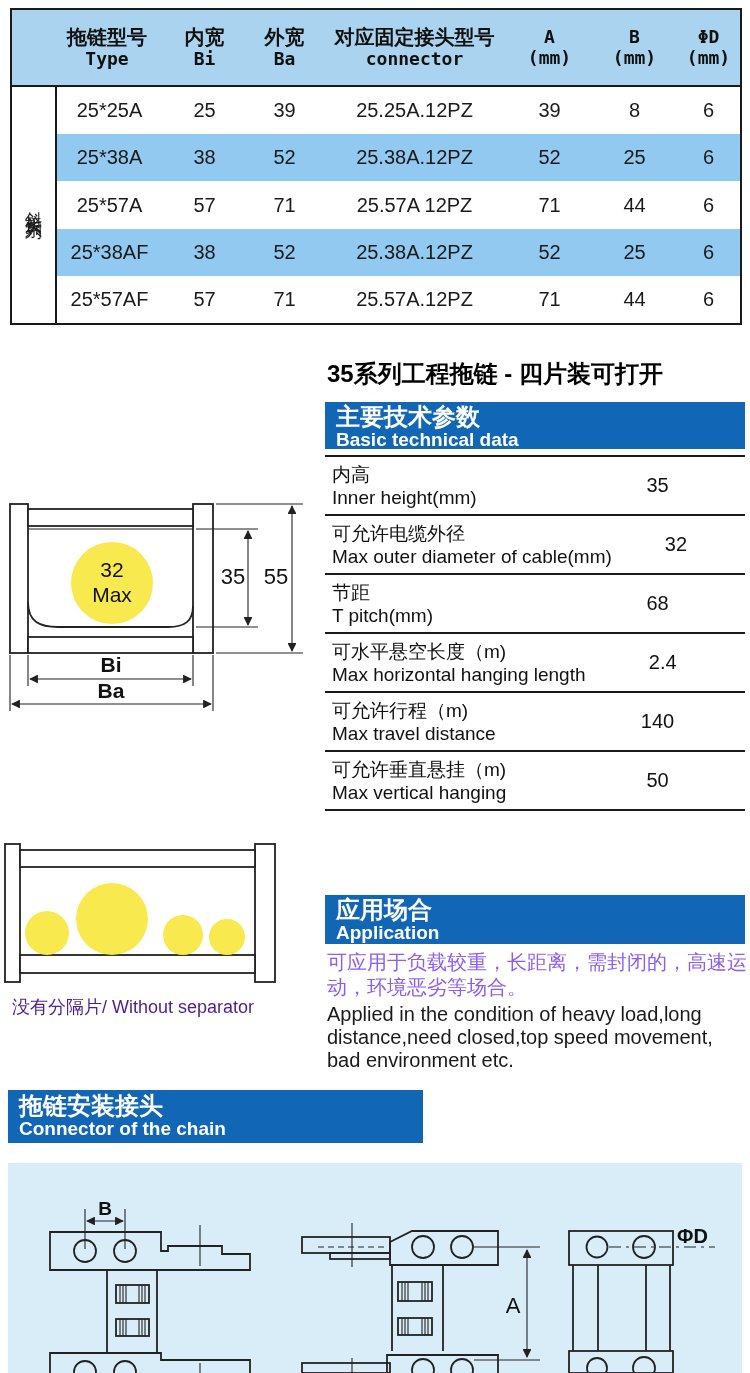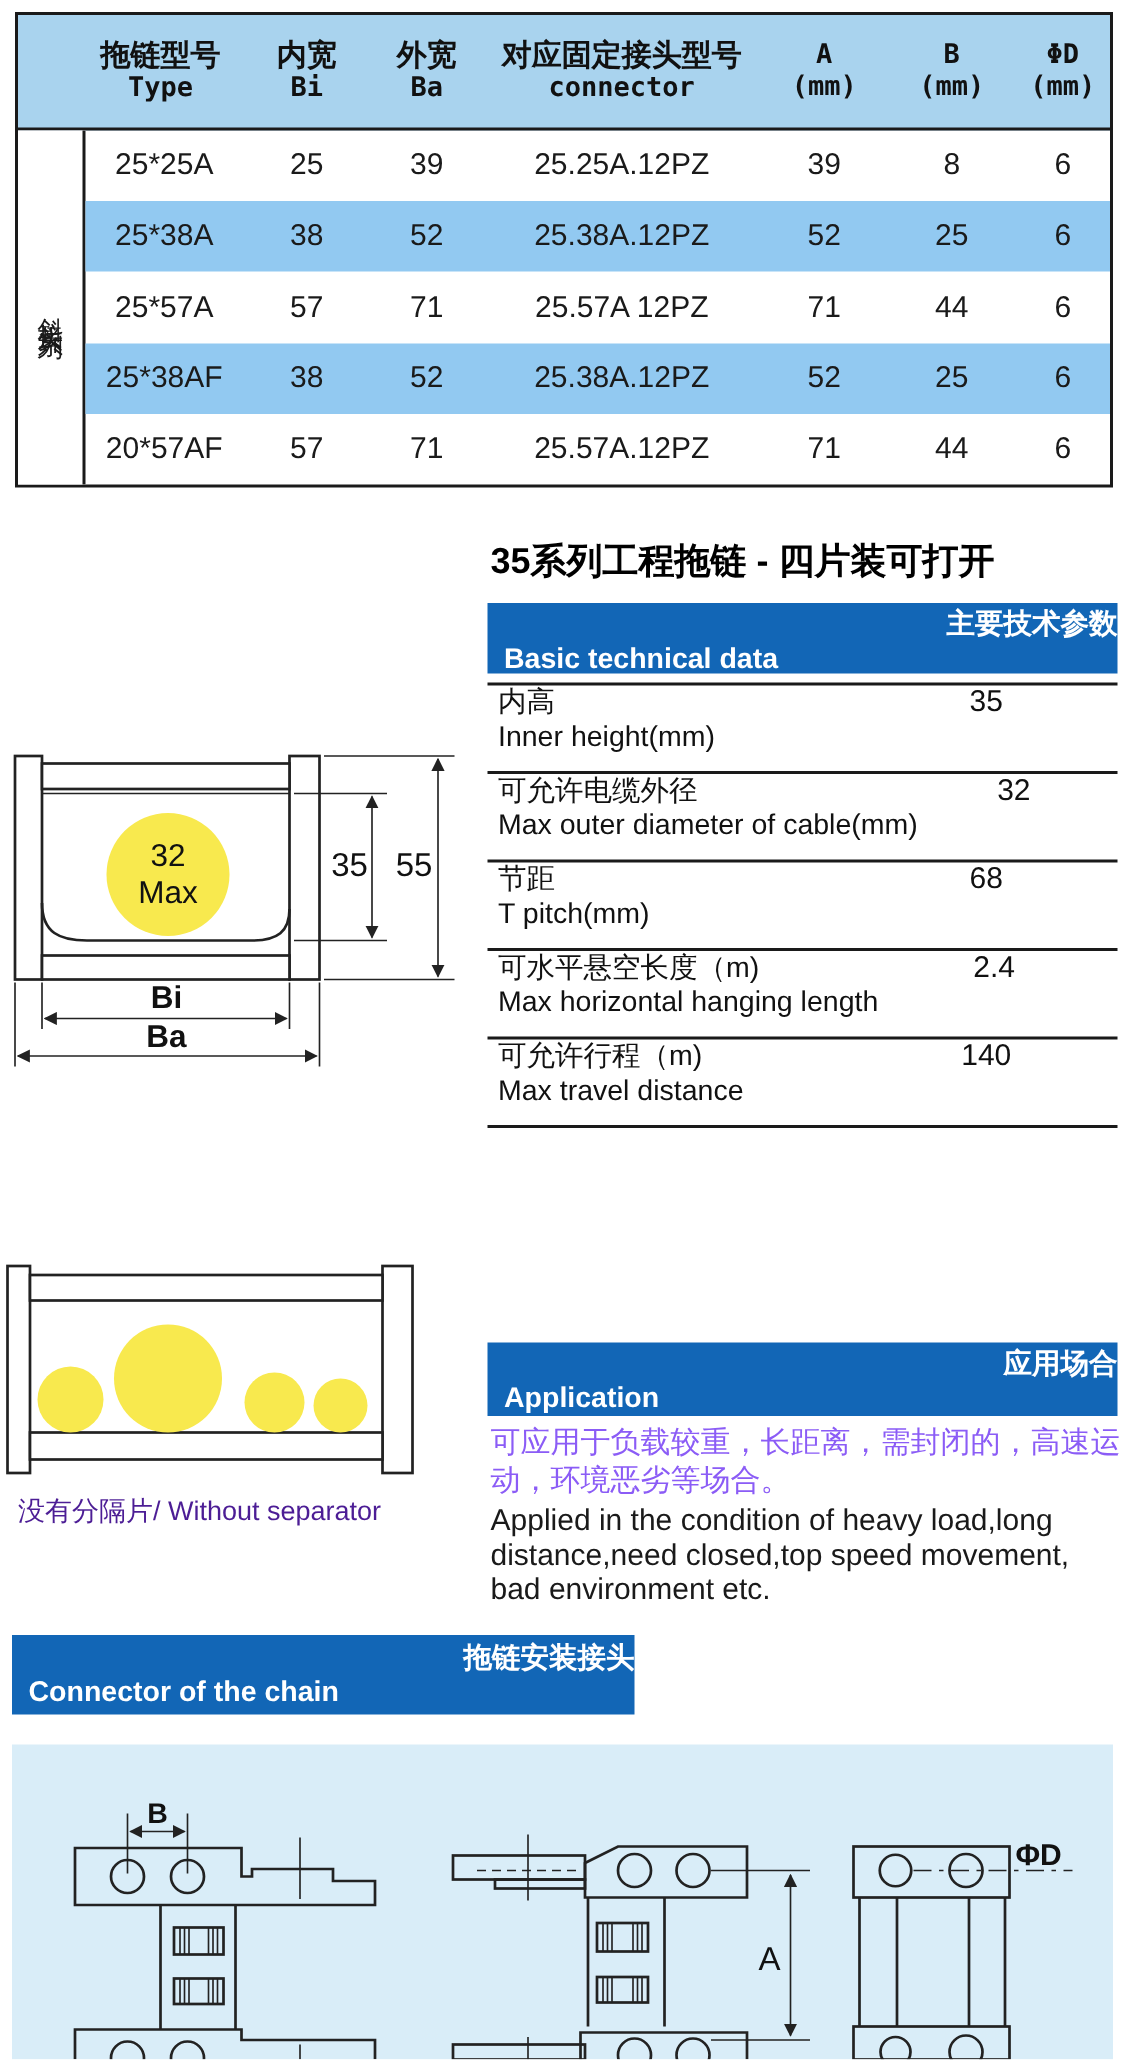--- a/index.html
+++ b/index.html
@@ -16,28 +16,28 @@
   .h-en{font-size:18px;font-weight:bold;font-family:"DejaVu Sans Mono",monospace;}
   .spec-body{flex:1;display:flex;justify-content:flex-end;}
   .series-cell{width:45px;border-right:2px solid #1a1a1a;box-sizing:border-box;display:flex;align-items:center;justify-content:center;background:#fff;}
   .series-cell span{writing-mode:vertical-rl;font-size:17px;letter-spacing:3px;color:#1a1a1a;}
   .spec-rows{flex:1;display:flex;flex-direction:column;}
   .srow{flex:1;display:grid;grid-template-columns:105px 85px 75px 185px 85px 85px 63px;align-items:center;text-align:center;font-size:20px;color:#1a1a1a;}
   .srow.alt{background:#92C9F1;}
   
   .section-title{position:absolute;left:327px;top:358px;font-size:24px;font-weight:bold;color:#000;}
   .blue-box{position:absolute;background:#1266B6;color:#fff;box-sizing:border-box;padding:3px 0 0 11px;line-height:23px;}
-  .blue-box .bh-zh{font-size:19px;font-weight:bold;text-align:right;}
+  .blue-box .bh-zh{font-size:24px;font-weight:bold;}
   .blue-box .bh-en{font-size:19px;font-weight:bold;}
   .tech-header{left:325px;top:402px;width:420px;height:47px;}
   .app-header{left:325px;top:895px;width:420px;height:49px;}
   .conn-banner{left:8px;top:1090px;width:415px;height:53px;padding-top:4px;}
   
   .tech-rows{position:absolute;left:325px;top:455px;width:420px;border-bottom:2px solid #1a1a1a;}
-  .trow{display:flex;height:59px;border-top:2px solid #1a1a1a;box-sizing:border-box;}
+  .trow{display:flex;align-items:center;height:59px;border-top:2px solid #1a1a1a;box-sizing:border-box;}
   .tlabel{flex:1;padding-left:7px;line-height:23px;white-space:nowrap;}
   .tl-zh{font-size:19px;}
   .tl-en{font-size:19px;}
   .tvalue{width:165px;margin-right:5px;text-align:center;font-size:20px;white-space:nowrap;}
   
   .app-body{position:absolute;left:327px;top:950px;width:424px;}
   .app-zh{font-size:20px;line-height:25px;color:#8b5cf6;}
   .app-en{font-size:20px;line-height:23px;color:#1a1a1a;margin-top:3px;}
   
   .diagram1{position:absolute;left:0px;top:490px;}
@@ -121,21 +121,21 @@
         <div class="srow alt">
           <span>25*38AF</span>
           <span>38</span>
           <span>52</span>
           <span>25.38A.12PZ</span>
           <span>52</span>
           <span>25</span>
           <span>6</span>
         </div>
         <div class="srow">
-          <span>20*57AF</span>
+          <span>25*57AF</span>
           <span>57</span>
           <span>71</span>
           <span>25.57A.12PZ</span>
           <span>71</span>
           <span>44</span>
           <span>6</span>
         </div>
       </div>
     </div>
   </div>
@@ -175,20 +175,27 @@
           <div class="tl-en">Max horizontal hanging length</div>
         </div>
       <div class="tvalue">2.4</div>
     </div>
     <div class="trow">
       <div class="tlabel">
           <div class="tl-zh">可允许行程（m)</div>
           <div class="tl-en">Max travel distance</div>
         </div>
       <div class="tvalue">140</div>
+    </div>
+    <div class="trow">
+      <div class="tlabel">
+          <div class="tl-zh">可允许垂直悬挂（m)</div>
+          <div class="tl-en">Max vertical hanging</div>
+        </div>
+      <div class="tvalue">50</div>
     </div>
   </div>
 
   <div class="blue-box app-header">
     <div class="bh-zh">应用场合</div>
     <div class="bh-en">Application</div>
   </div>
   <div class="app-body">
     <div class="app-zh">可应用于负载较重，长距离，需封闭的，高速运动，环境恶劣等场合。</div>
     <div class="app-en">Applied in the condition of heavy load,long distance,need closed,top speed movement, bad environment etc.</div>

